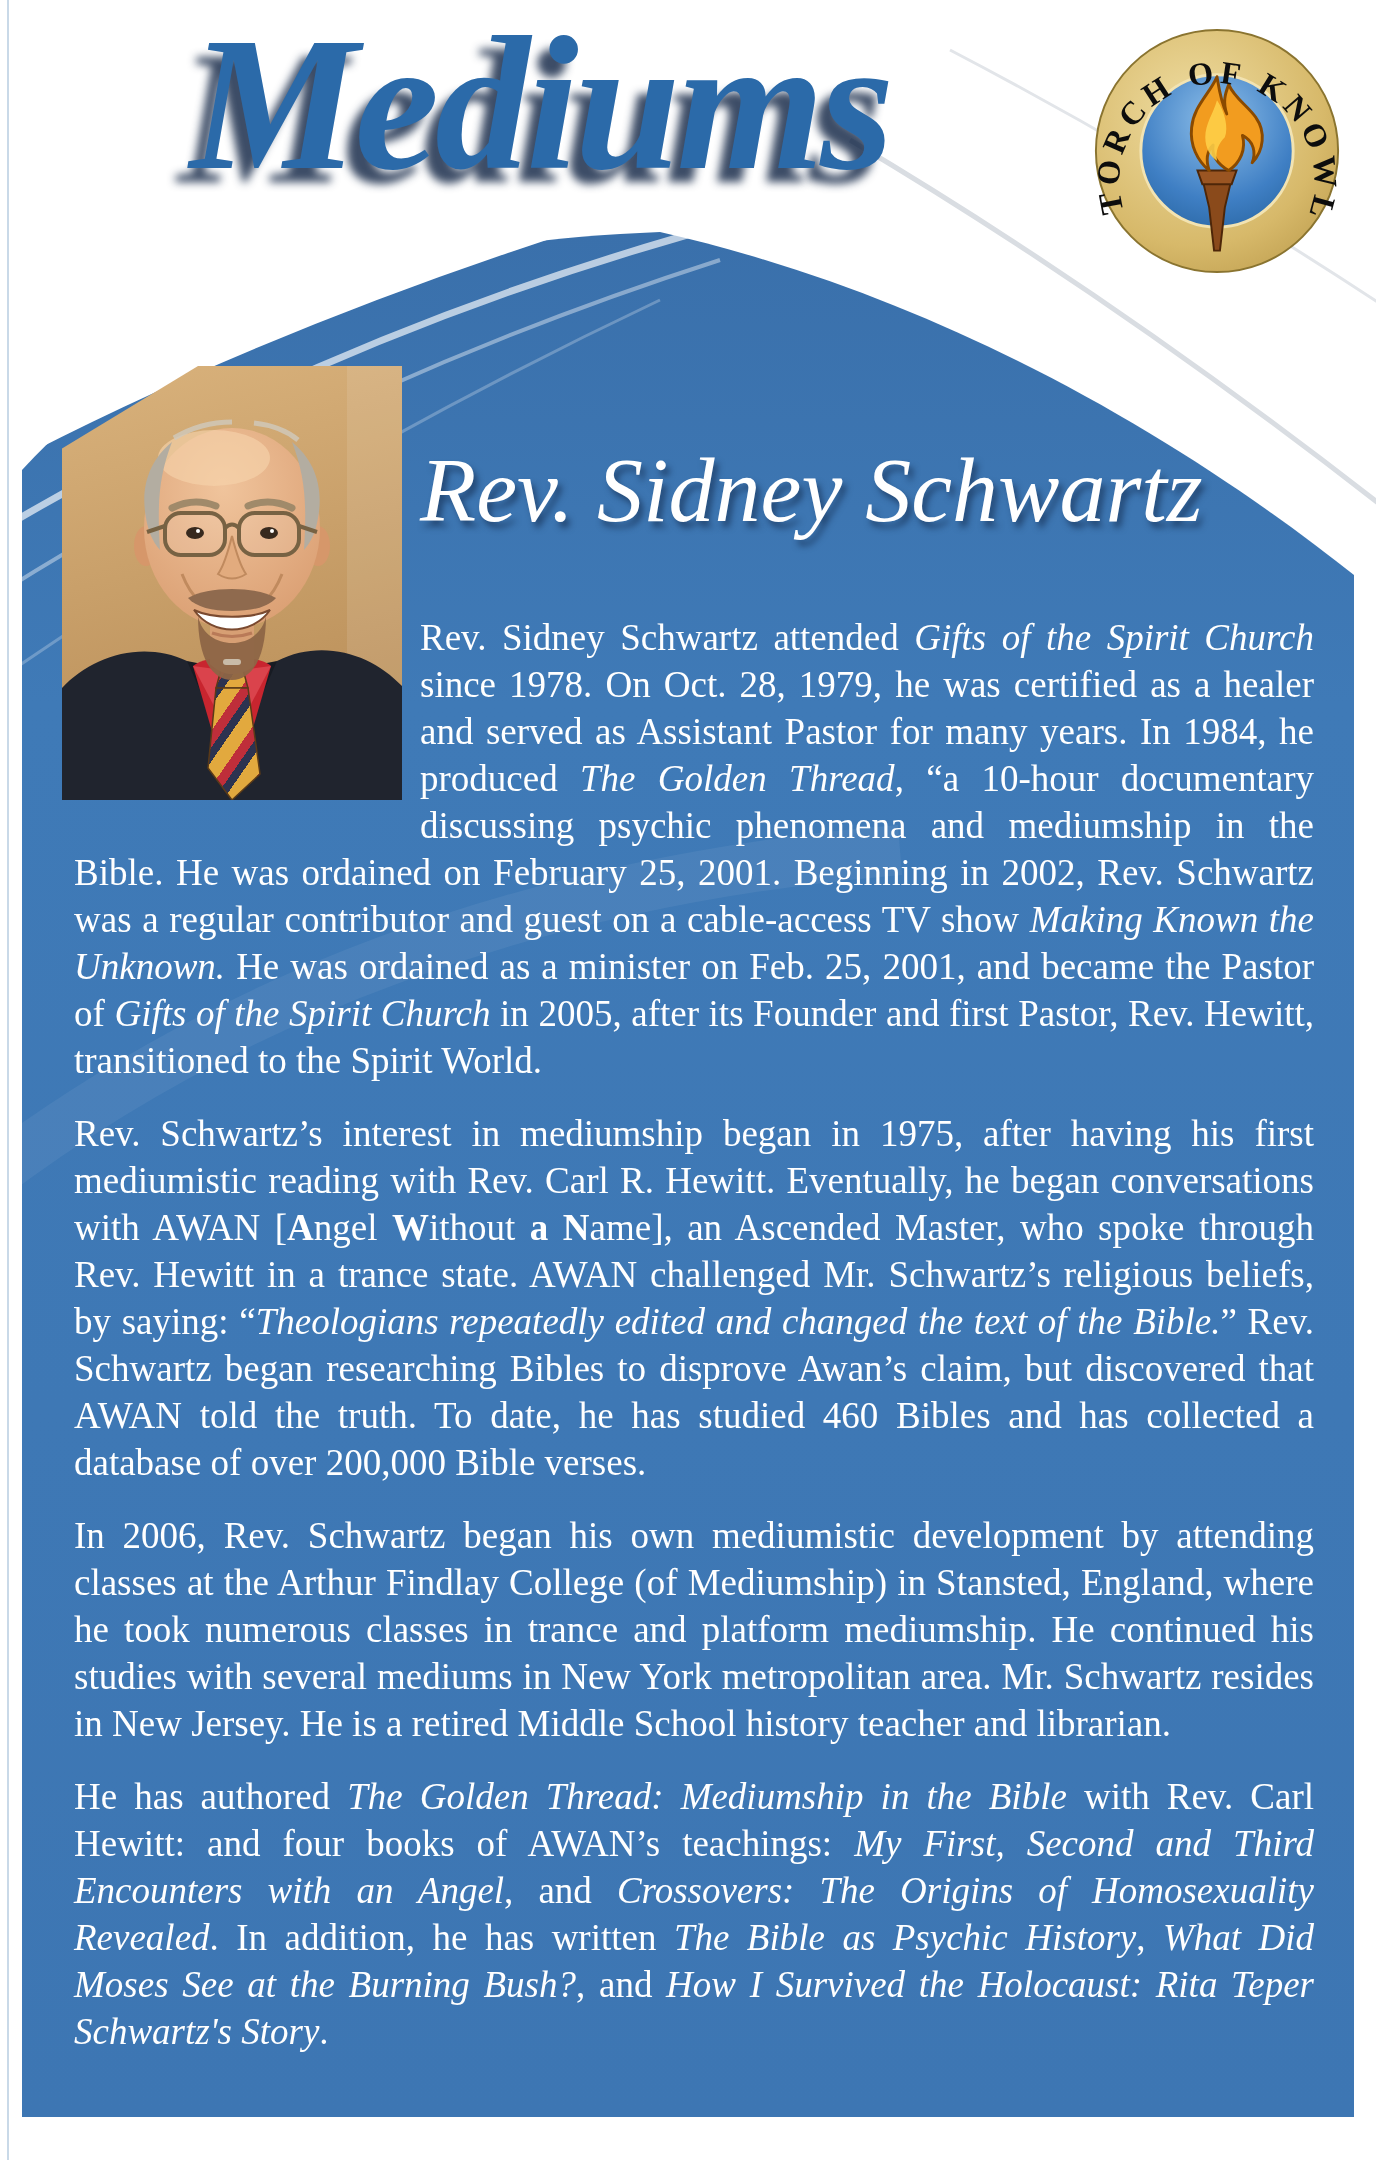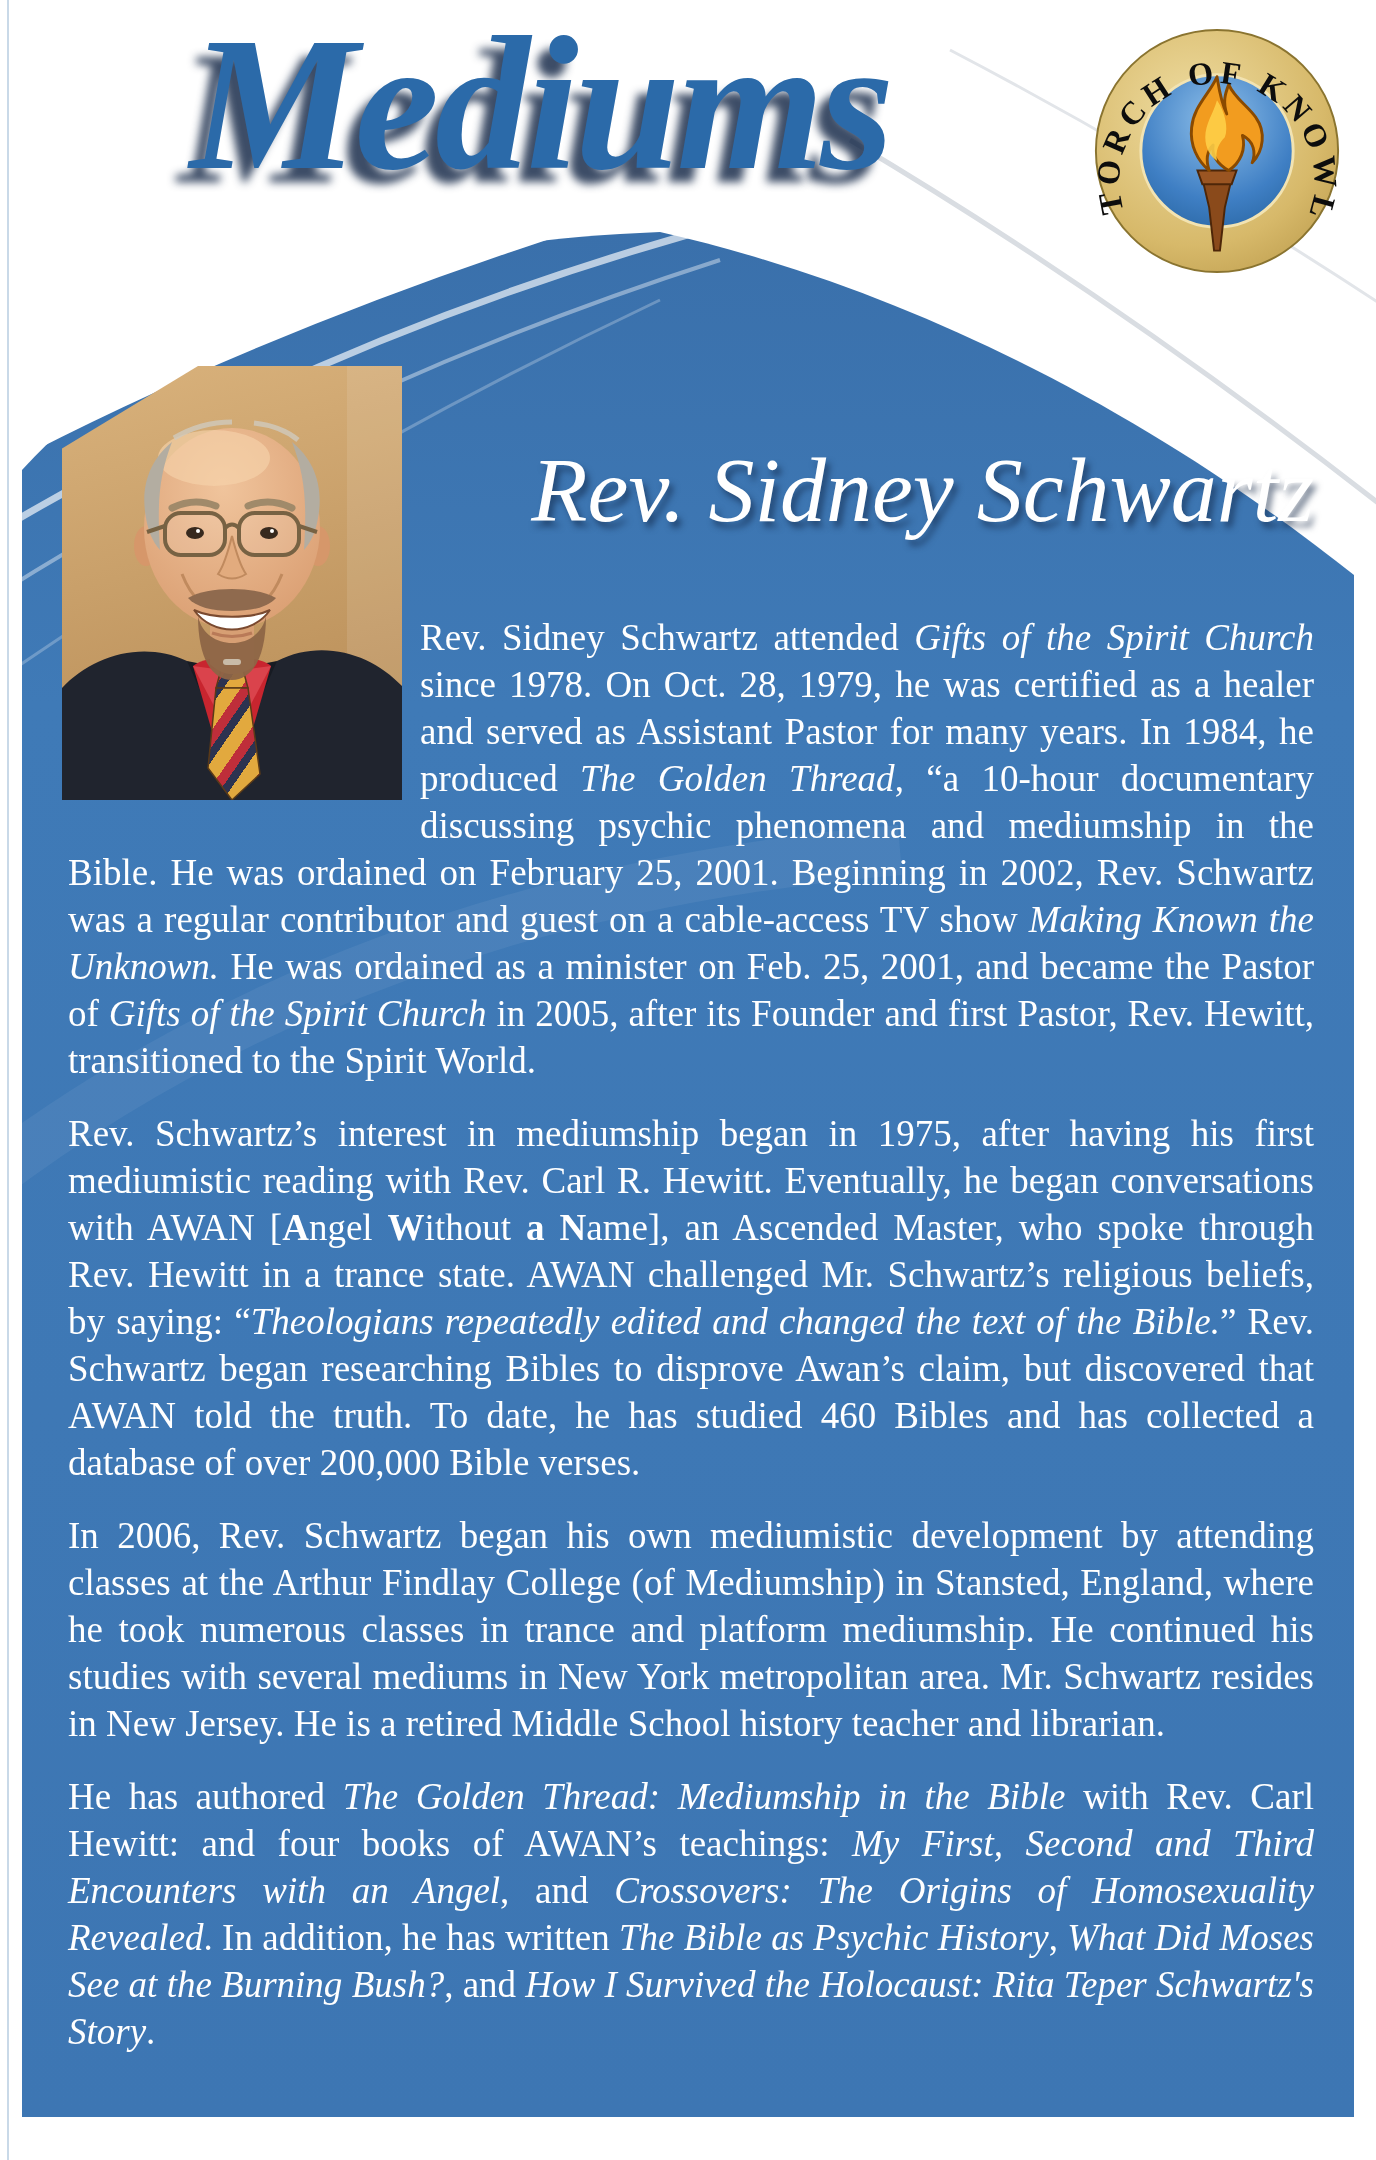--- a/index.html
+++ b/index.html
@@ -24,28 +24,28 @@
   .content{
     position:absolute;z-index:2;left:22px;top:366px;width:1332px;
     padding:0 40px;box-sizing:border-box;color:#ffffff;
   }
   .photo{
     float:left;width:340px;height:434px;margin:0 18px 2px 0;
     clip-path:polygon(0 19%,40% 0,100% 0,100% 100%,0 100%);
   }
   .profile-name{
     font-family:"Liberation Serif", serif;font-style:italic;font-weight:normal;
-    font-size:92px;line-height:1.15;color:#ffffff;text-align:right;
+    font-size:92px;line-height:1.15;color:#ffffff;text-align:left;
     margin:72px 0 70px 12px;
     text-shadow:4px 6px 6px rgba(15,35,65,0.55);
     white-space:nowrap;
   }
   .bio p{
     font-size:37px;line-height:47px;text-align:justify;
-    margin:0 0 26px 6px;color:#ffffff;
+    margin:0 0 26px 12px;color:#ffffff;
   }
   .bio i{font-style:italic;}
   .bio b{font-weight:bold;}
 </style>
 </head>
 <body>
 
 <svg id="bg" width="1376" height="2160" viewBox="0 0 1376 2160" xmlns="http://www.w3.org/2000/svg" aria-hidden="true">
   <defs>
     <linearGradient id="domeGrad" x1="0" y1="0" x2="0" y2="1">

